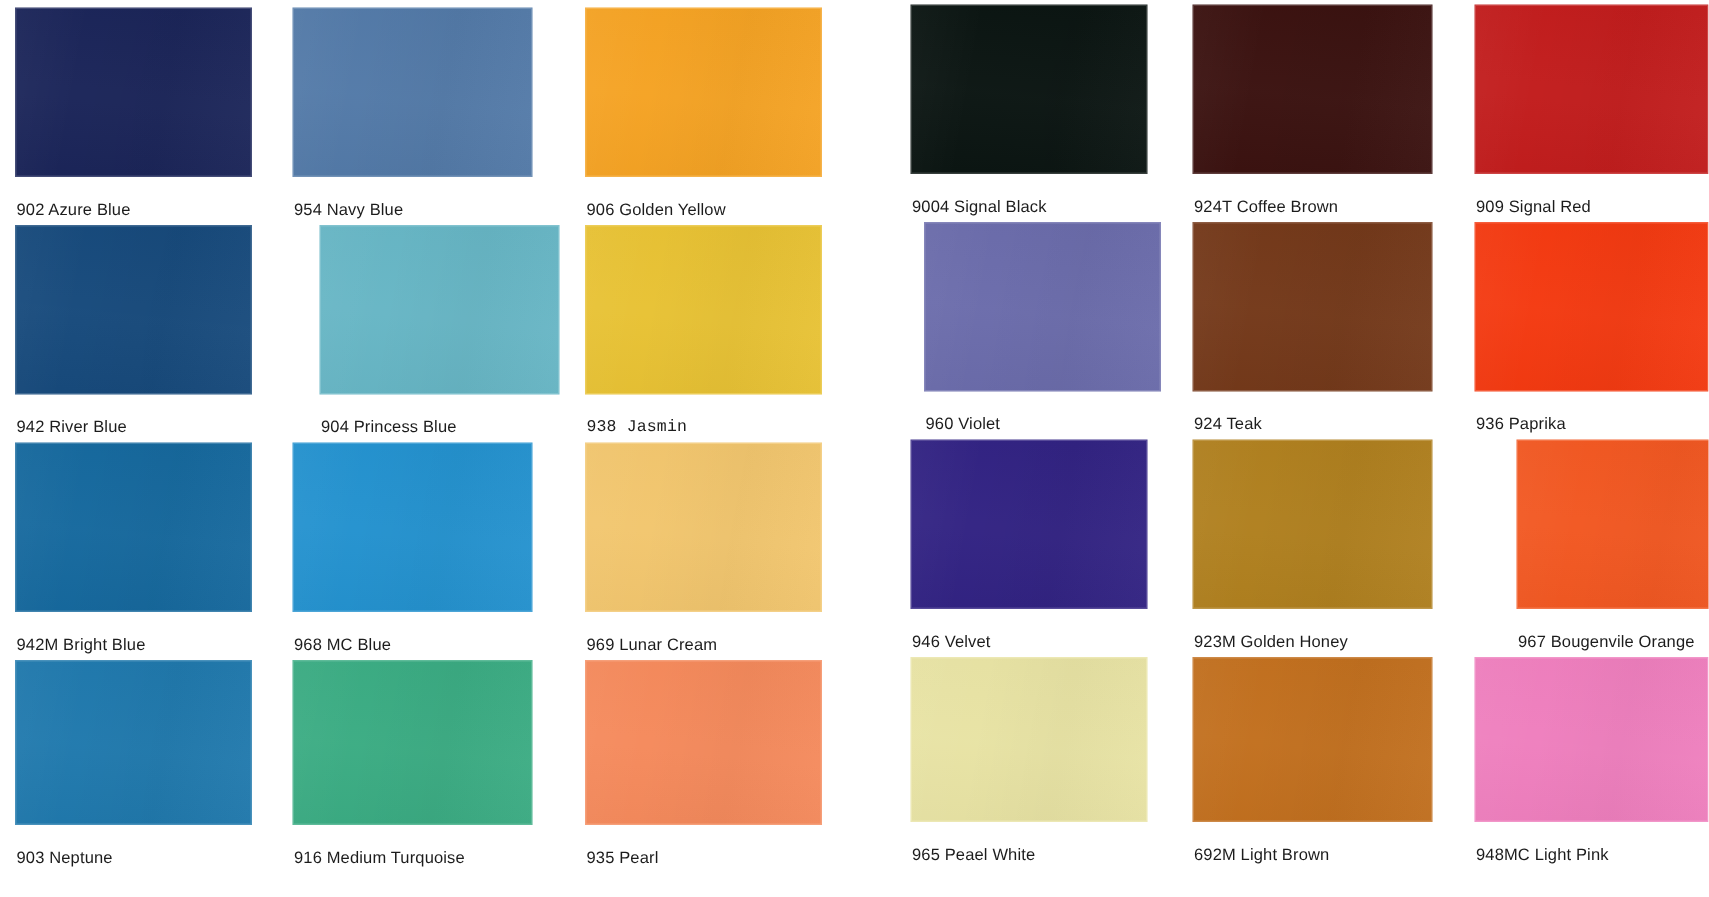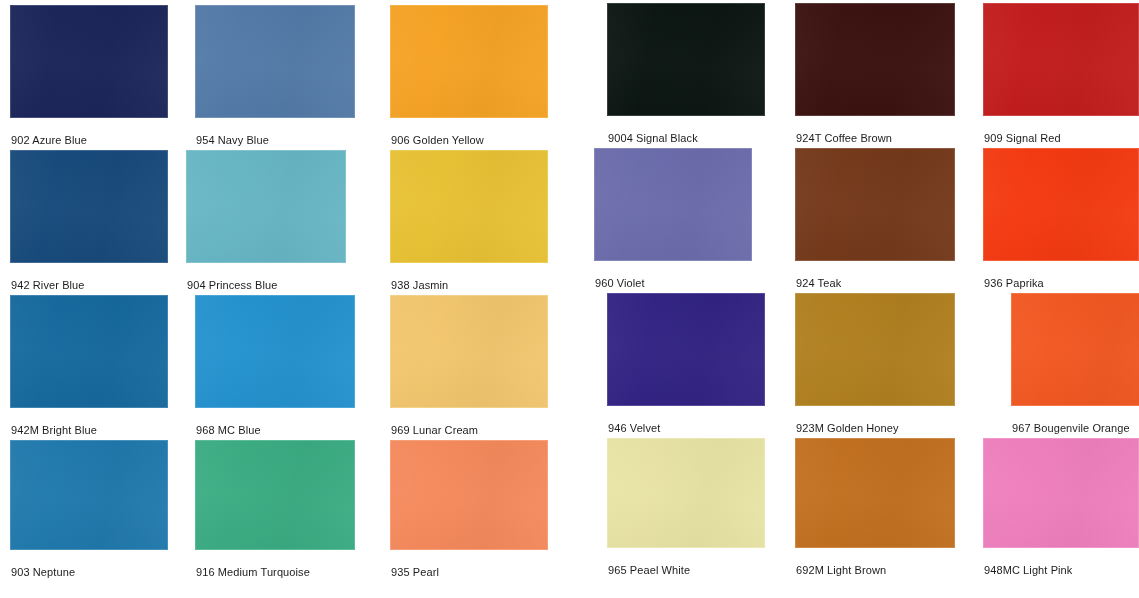--- a/index.html
+++ b/index.html
@@ -85,29 +85,29 @@
       <div class="swatch-label" style="top: 127px;">924T Coffee Brown</div>
     </div>
     <div class="swatch-cell" style="left: 983px; top: 3px; width: 156px; height: 139px;">
       <div class="swatch-chip" title="909 Signal Red" style="width: 156px; height: 113px; background: rgb(194, 29, 29);"></div>
       <div class="swatch-label" style="top: 127px;">909 Signal Red</div>
     </div>
     <div class="swatch-cell" style="left: 10px; top: 150px; width: 158px; height: 139px;">
       <div class="swatch-chip" title="942 River Blue" style="width: 158px; height: 113px; background: rgb(23, 74, 124);"></div>
       <div class="swatch-label" style="top: 127px;">942 River Blue</div>
     </div>
-    <div class="swatch-cell" style="left: 186px; top: 150px; width: 140px; height: 139px;">
+    <div class="swatch-cell" style="left: 213px; top: 150px; width: 140px; height: 139px;">
       <div class="swatch-chip" title="904 Princess Blue" style="width: 160px; height: 113px; background: rgb(103, 182, 197);"></div>
       <div class="swatch-label" style="top: 127px;">904 Princess Blue</div>
     </div>
     <div class="swatch-cell" style="left: 390px; top: 150px; width: 158px; height: 139px;">
       <div class="swatch-chip" title="938 Jasmin" style="width: 158px; height: 113px; background: rgb(232, 194, 52);"></div>
-      <div class="swatch-label" style="top: 127px;">938 Jasmin</div>
+      <div class="swatch-label" style="top: 127px; font-family: Liberation Mono, monospace;">938 Jasmin</div>
     </div>
-    <div class="swatch-cell" style="left: 594px; top: 148px; width: 158px; height: 139px;">
+    <div class="swatch-cell" style="left: 616px; top: 148px; width: 158px; height: 139px;">
       <div class="swatch-chip" title="960 Violet" style="width: 158px; height: 113px; background: rgb(107, 108, 171);"></div>
       <div class="swatch-label" style="top: 127px;">960 Violet</div>
     </div>
     <div class="swatch-cell" style="left: 795px; top: 148px; width: 160px; height: 139px;">
       <div class="swatch-chip" title="924 Teak" style="width: 160px; height: 113px; background: rgb(116, 57, 26);"></div>
       <div class="swatch-label" style="top: 127px;">924 Teak</div>
     </div>
     <div class="swatch-cell" style="left: 983px; top: 148px; width: 156px; height: 139px;">
       <div class="swatch-chip" title="936 Paprika" style="width: 156px; height: 113px; background: rgb(244, 58, 17);"></div>
       <div class="swatch-label" style="top: 127px;">936 Paprika</div>

